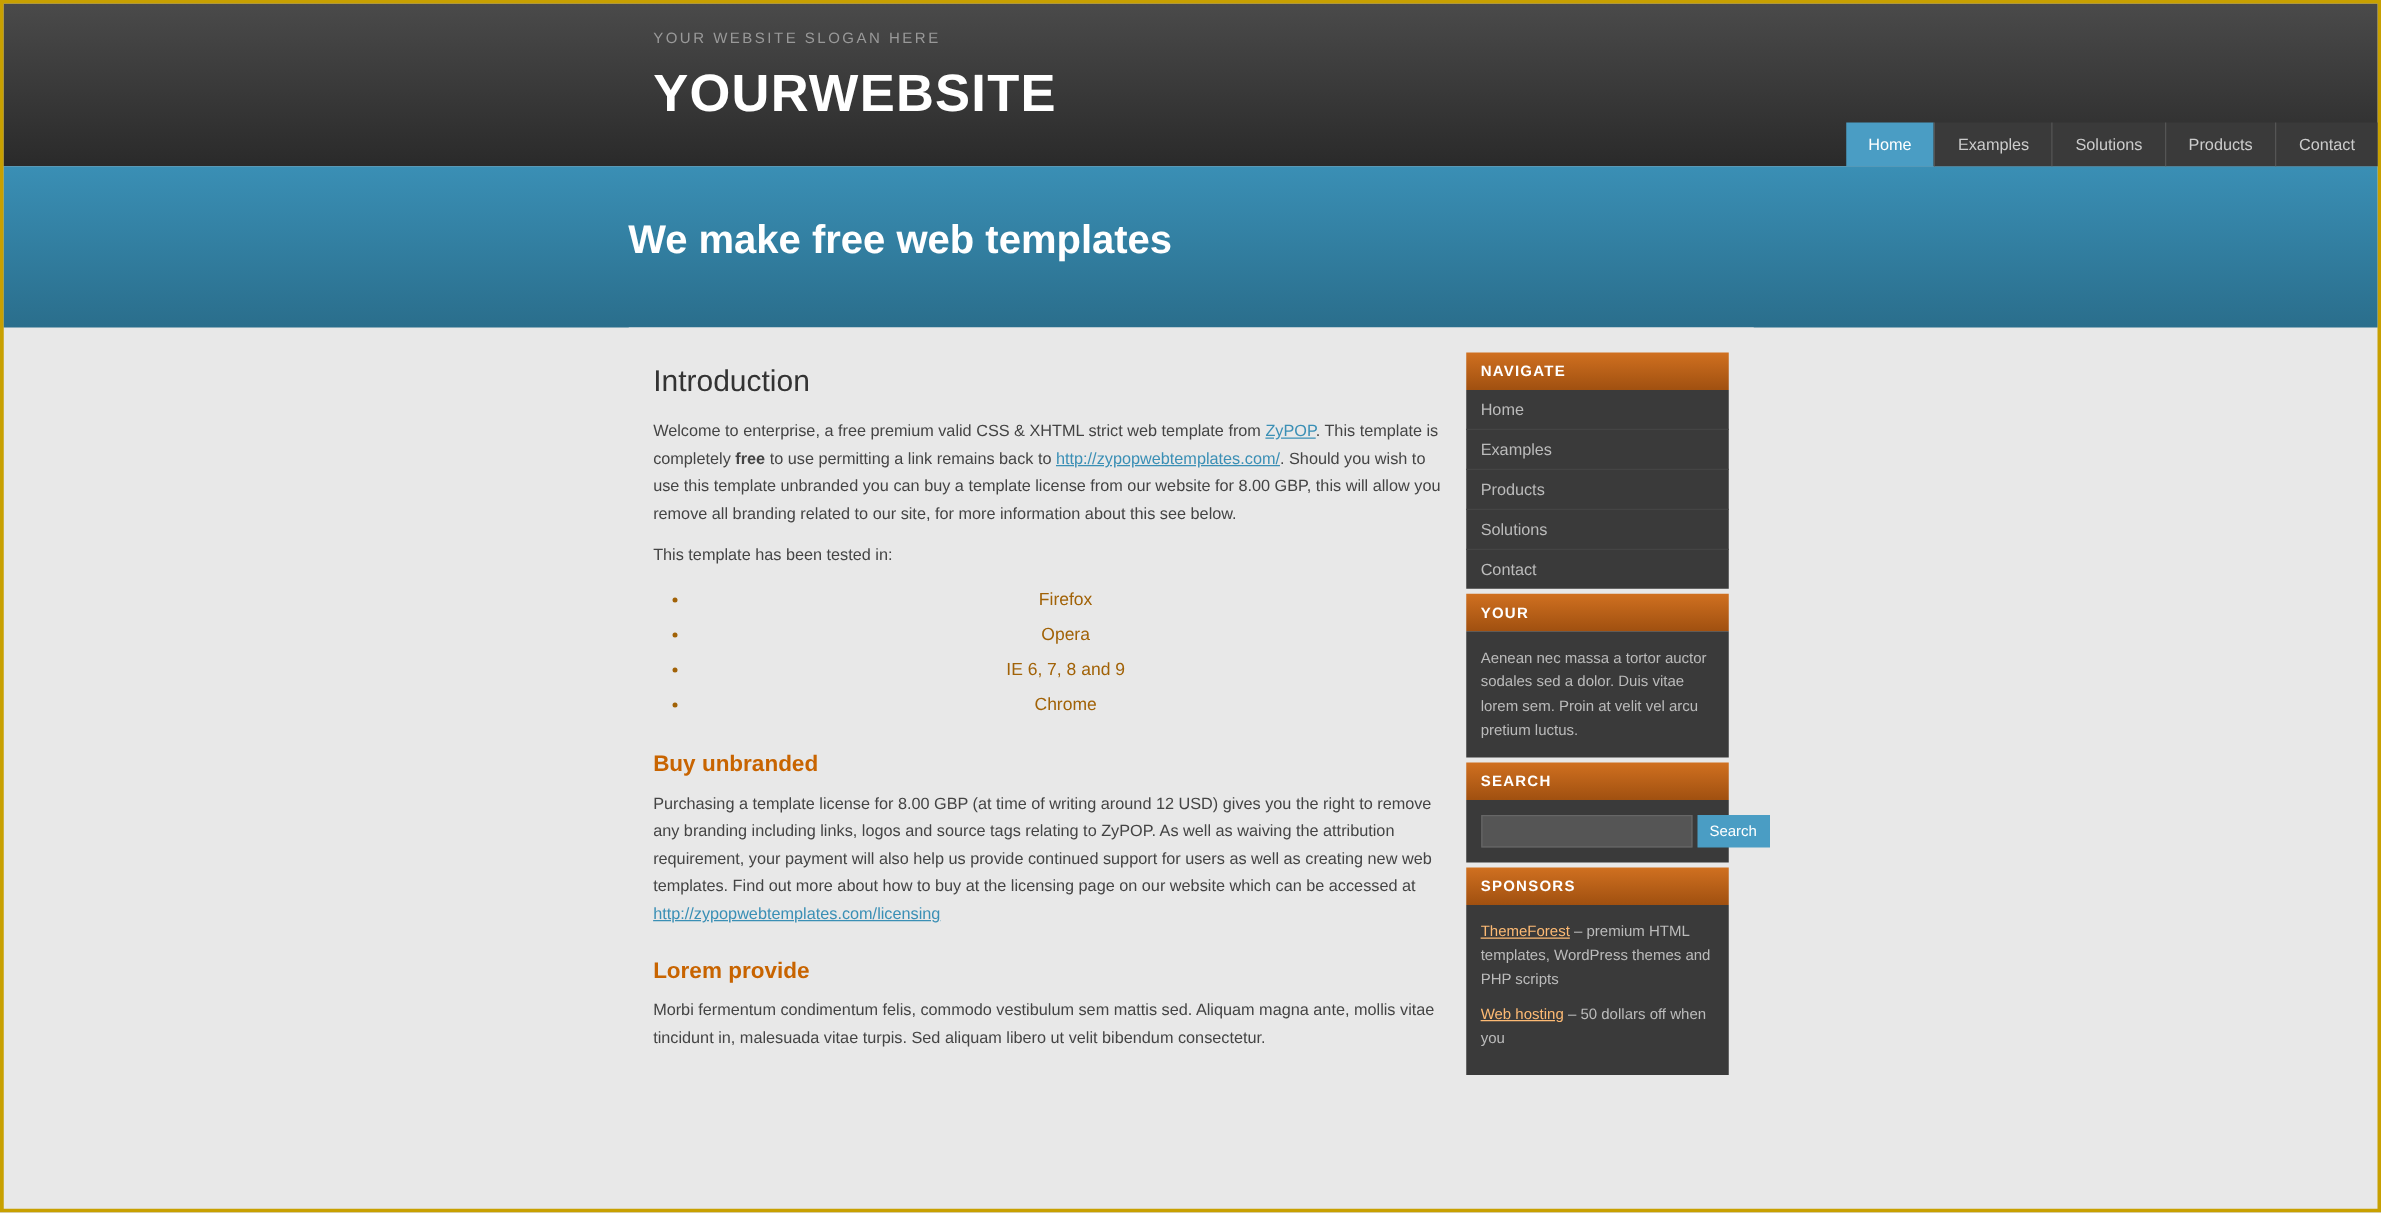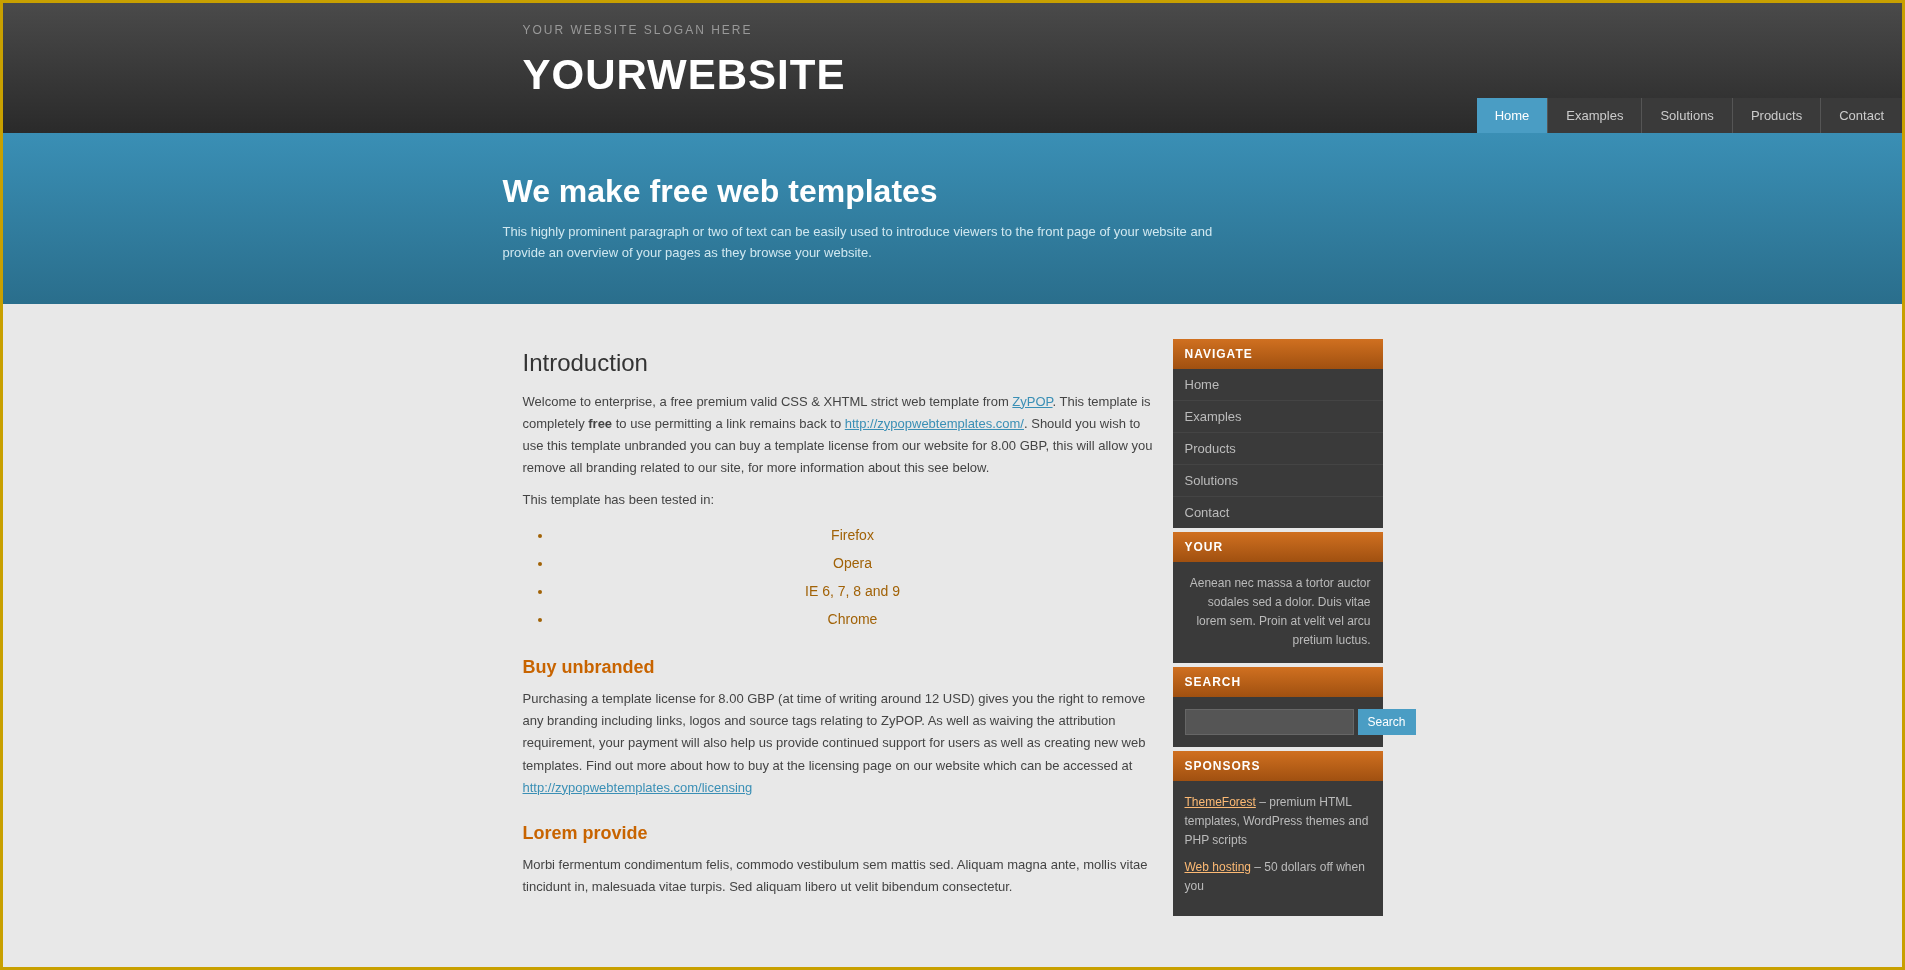--- a/index.html
+++ b/index.html
@@ -72,21 +72,21 @@
     #hero p {
       font-size: 13px;
       color: #d0e8f0;
       line-height: 1.6;
       max-width: 740px;
     }
 
     
     #main {
       max-width: 900px;
-      margin: 15px auto;
+      margin: 0 auto;
       padding: 20px;
       display: flex;
       gap: 20px;
       background: #e8e8e8;
       min-height: 600px;
     }
 
     
     #content {
       flex: 1;
@@ -149,21 +149,20 @@
       cursor: pointer;
       text-decoration: none;
       border-bottom: 1px solid #444;
     }
     .sidebar-nav-item:last-child { border-bottom: none; }
 
     .sidebar-about {
       background: #3a3a3a;
       padding: 12px;
       margin-bottom: 0;
-      text-align: right;
     }
     .sidebar-about p {
       font-size: 12px;
       color: #bbb;
       line-height: 1.6;
     }
 
     .sidebar-search {
       background: #3a3a3a;
       padding: 12px;
@@ -230,21 +229,20 @@
       <a class="nav-item" href="#">Examples</a>
       <a class="nav-item" href="#">Solutions</a>
       <a class="nav-item" href="#">Products</a>
       <a class="nav-item" href="#">Contact</a>
     </div>
   </div>
 
   <div id="hero">
     <div id="hero-inner">
       <h1>We make free web templates</h1>
-      <p>This highly prominent paragraph or two of text can be easily used to introduce viewers to the front page of your website and provide an overview of your pages as they browse your website.</p>
     </div>
   </div>
 
   <div id="main">
 
     <div id="content">
       <h2>Introduction</h2>
       <p>
         Welcome to enterprise, a free premium valid CSS &amp; XHTML strict web template from <a href="#">ZyPOP</a>. This template is completely <strong>free</strong> to use permitting a link remains back to <a href="#">http://zypopwebtemplates.com/</a>. Should you wish to use this template unbranded you can buy a template license from our website for 8.00 GBP, this will allow you remove all branding related to our site, for more information about this see below.
       </p>

